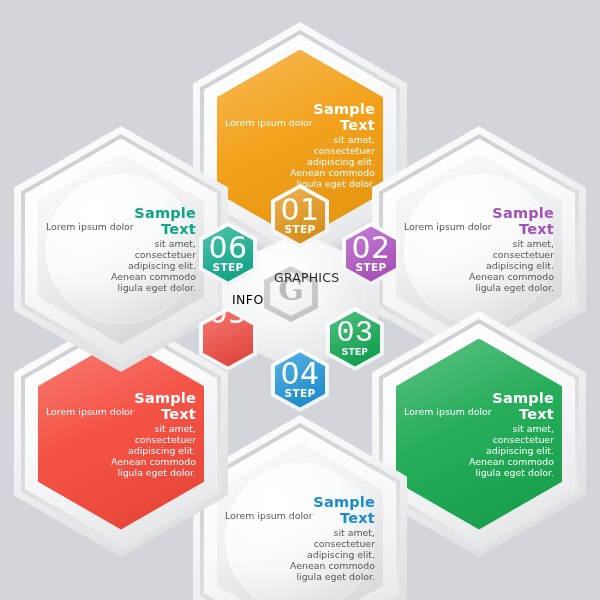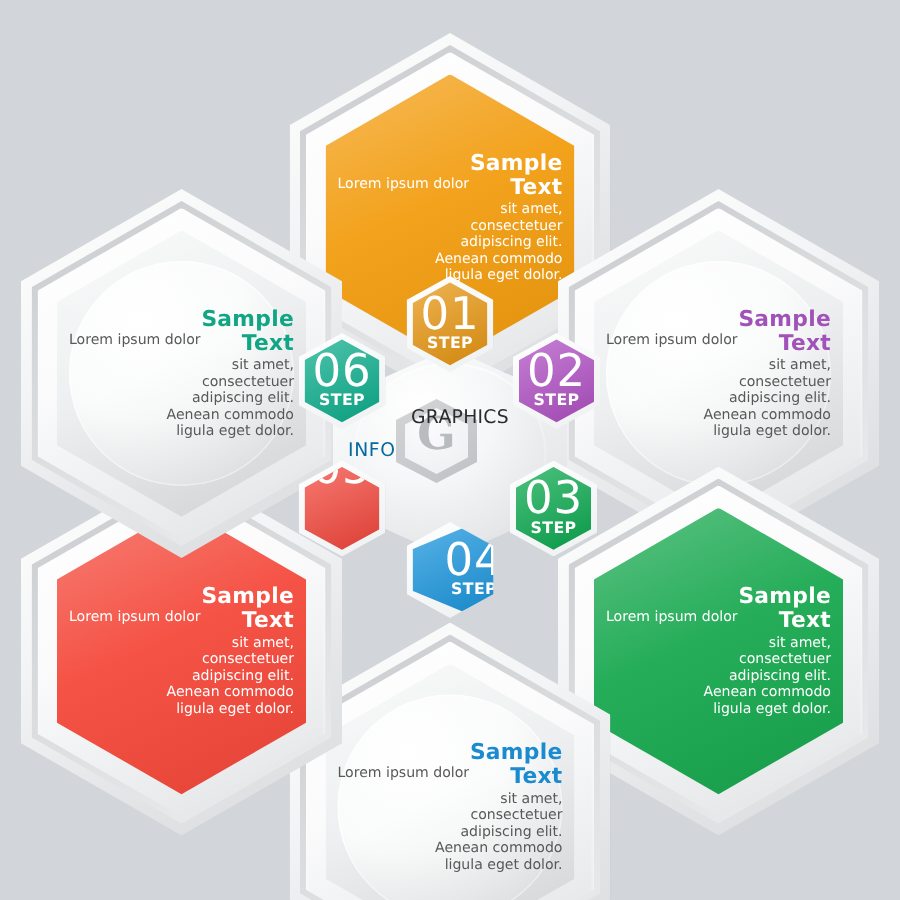--- a/index.html
+++ b/index.html
@@ -124,21 +124,21 @@
     position:absolute;left:6px;top:6px;width:42px;height:44px;
     clip-path:polygon(50% 0%,100% 25%,100% 75%,50% 100%,0% 75%,0% 25%);
     background:radial-gradient(circle at 36% 28%,#fbfbfc,#eceef0);
   }
   #hub .gletter{
     position:absolute;left:42px;top:40px;width:54px;
     text-align:center;font-size:30px;font-weight:bold;color:#b9bcbe;
     font-family:"DejaVu Serif", serif;
   }
   #hub .info{
-    position:absolute;left:10px;top:60px;font-size:12.5px;color:#0369a1;letter-spacing:.4px;text-align:right;
+    position:absolute;left:10px;top:60px;font-size:12.5px;color:#000000;letter-spacing:.4px;text-align:right;
   }
   #hub .graphics{
     position:absolute;left:52px;top:38px;font-size:12.5px;color:#2c2c2e;letter-spacing:.2px;
   }
 </style>
 </head>
 <body style="background: rgb(210, 213, 217);">
 
 <div id="stage">
 
@@ -298,29 +298,29 @@
     </div>
   </div>
 
   <div class="badge" id="badge-02" style="left:342px;top:222px;text-align:right;">
     <div class="inner" style="background: rgb(176, 79, 196);">
       <span class="num">02</span>
       <span class="lbl">STEP</span>
     </div>
   </div>
 
-  <div class="badge" id="badge-03" style="left:340px;top:307px;">
+  <div class="badge" id="badge-03" style="left:326px;top:307px;font-family:Liberation Mono, monospace;">
     <div class="inner" style="background: rgb(9, 169, 78);">
       <span class="num">03</span>
       <span class="lbl">STEP</span>
     </div>
   </div>
 
   <div class="badge" id="badge-04" style="left:271px;top:348px;">
-    <div class="inner" style="background: rgb(22, 148, 221); padding-left: 16px;">
+    <div class="inner" style="background: rgb(22, 148, 221);">
       <span class="num">04</span>
       <span class="lbl">STEP</span>
     </div>
   </div>
 
   <div class="badge" id="badge-05" style="left:199px;top:307px;">
     <div class="inner" style="background: rgb(244, 69, 58); gap: 41px;">
       <span class="num">05</span>
       <span class="lbl">STEP</span>
     </div>

